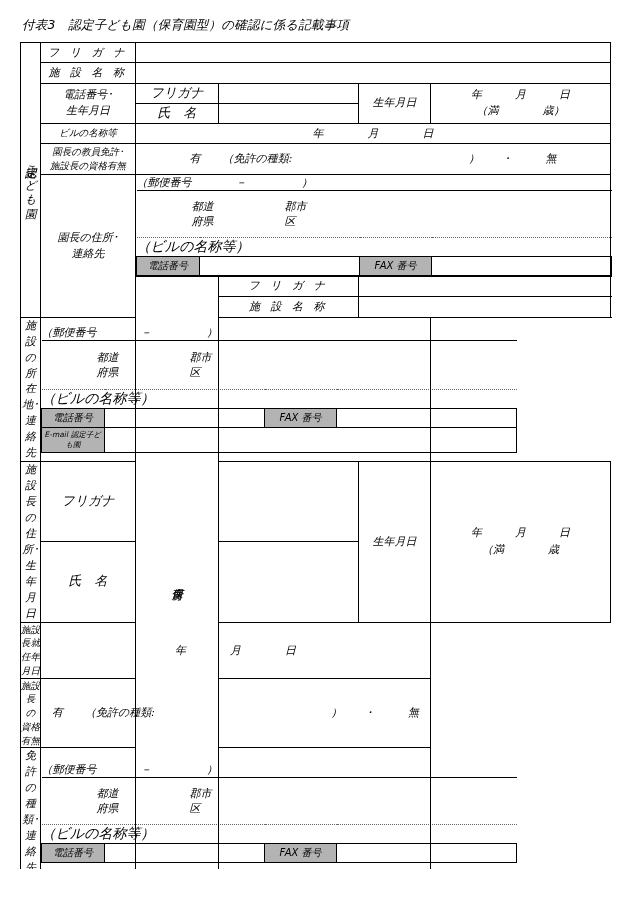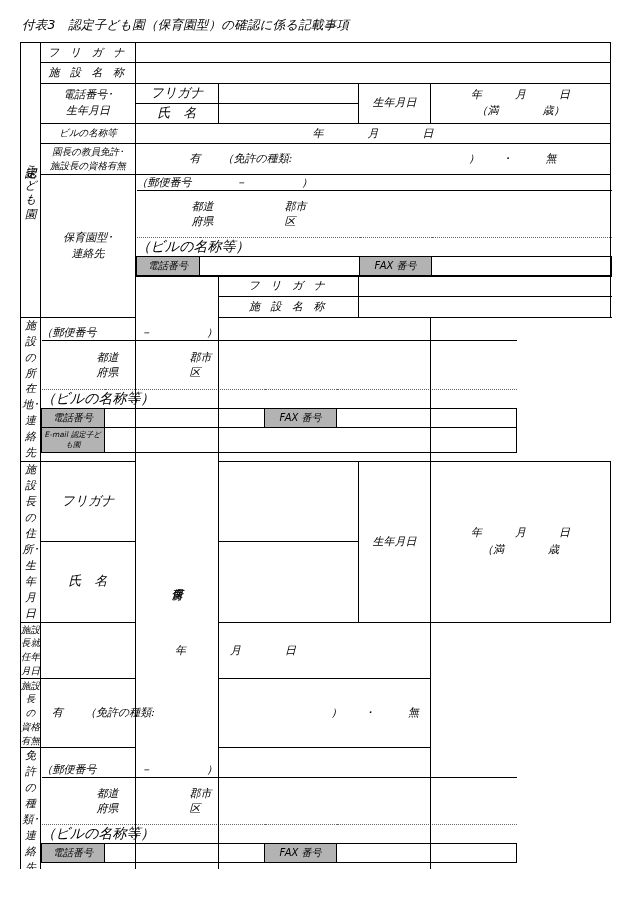--- a/index.html
+++ b/index.html
@@ -144,21 +144,21 @@
       <tr>
         <td class="lbl small">
           <div>園長の教員免許･</div>
           <div>施設長の資格有無</div>
         </td>
         <td class="cell ctr cell-pad" colspan="4" style="height:30px">有　　（免許の種類:　　　　　　　　　　　　　　　　）　　・　　　無</td>
       </tr>
 
       <tr>
         <td class="lbl" rowspan="3">
-          <div>保育園型･</div>
+          <div>園長の住所･</div>
           <div>連絡先</div>
         </td>
         <td class="cell" colspan="4" style="padding:0">
           <table class="inner">
             <colgroup>
                 <col style="width:63px">
                 <col style="width:160px">
                 <col style="width:72px">
                 <col style="width:180px">
               </colgroup>

